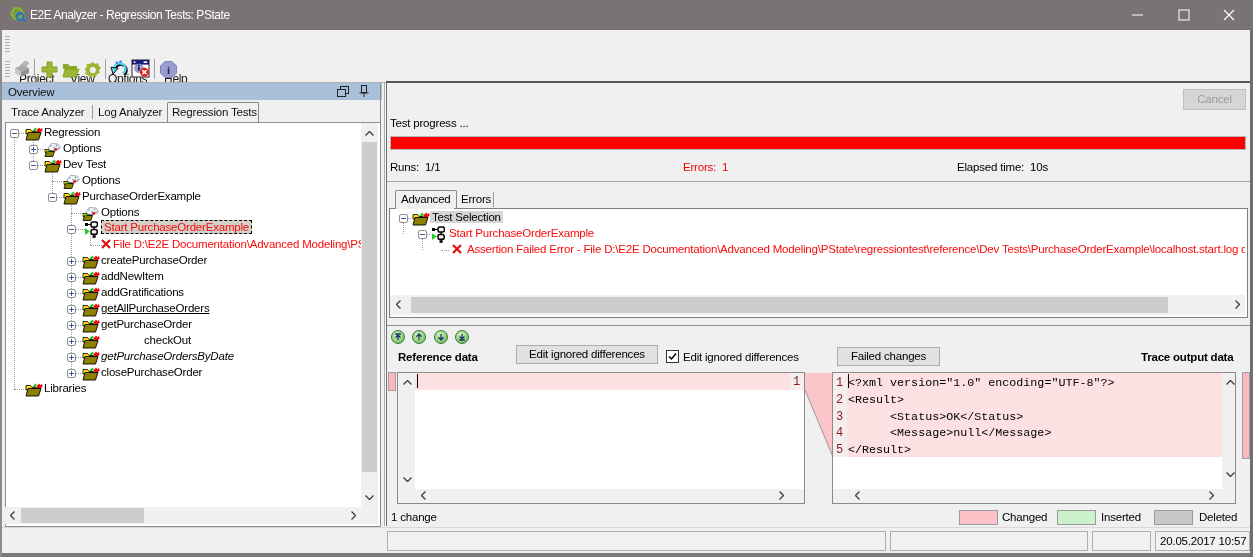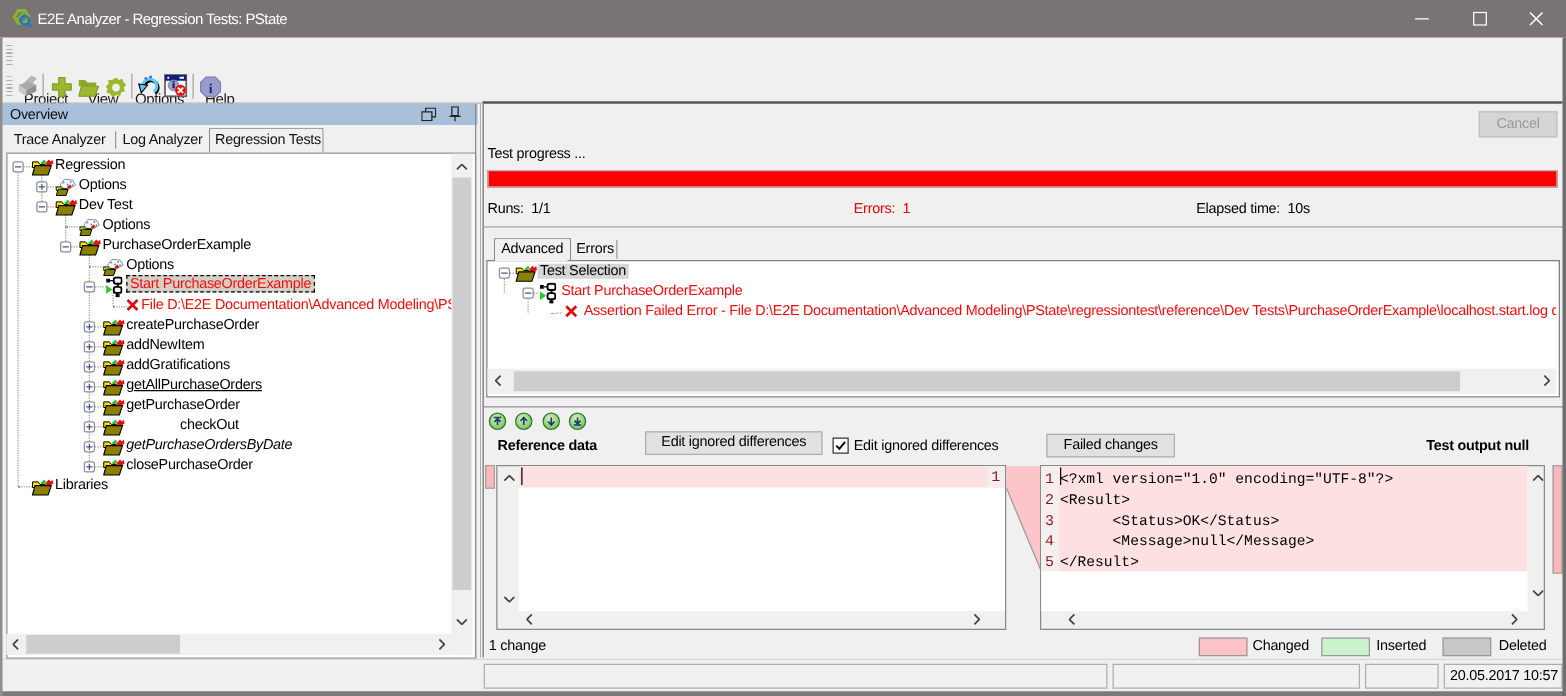--- a/index.html
+++ b/index.html
@@ -443,21 +443,21 @@
     </svg>
 
   <div class="abs t12 bold" style="left:398px;top:351px;">Reference data</div>
   <div class="abs btn" style="left:516px;top:345px;width:142px;height:19px;line-height:17px;">Edit ignored differences</div>
   <div class="abs" style="left:666px;top:350px;width:13px;height:13px;background:#fff;border:1px solid #333;box-sizing:border-box;"></div>
   <svg class="abs" style="left:667px;top:351px;" width="11" height="11" viewBox="0 0 11 11">
       <path d="M2 5.5 L4.5 8 L9 2.5" stroke="#000" stroke-width="1.5" fill="none"></path>
     </svg>
   <div class="abs t12" style="left:683px;top:351px;">Edit ignored differences</div>
   <div class="abs btn" style="left:837px;top:347px;width:103px;height:19px;line-height:17px;">Failed changes</div>
-  <div class="abs t12 bold" style="left:1141px;top:351px;">Test output null</div>
+  <div class="abs t12 bold" style="left:1141px;top:351px;">Trace output data</div>
 
   <div class="abs" style="left:388px;top:372px;width:6px;height:17px;background:#fbb8bc;border:1px solid #a0a0a0;"></div>
 
   <div class="abs" style="left:397px;top:372px;width:408px;height:132px;background:#f0f0f0;border:1px solid #8a8a8a;box-sizing:border-box;"></div>
   <div class="abs" style="left:415px;top:373px;width:389px;height:116px;background:#fff;"></div>
   <div class="abs pink" style="left:415px;top:373px;width:389px;height:17px;"></div>
   <div class="abs" style="left:790px;top:373px;width:14px;height:17px;background:#f5eeee;"></div>
   <div class="abs" style="left:417px;top:374px;width:1px;height:14px;background:#000;"></div>
   <div class="abs lineno" style="left:793px;top:375px;">1</div>
   <svg class="abs" style="left:403px;top:380px" width="9" height="5" viewBox="0 0 9 5">

